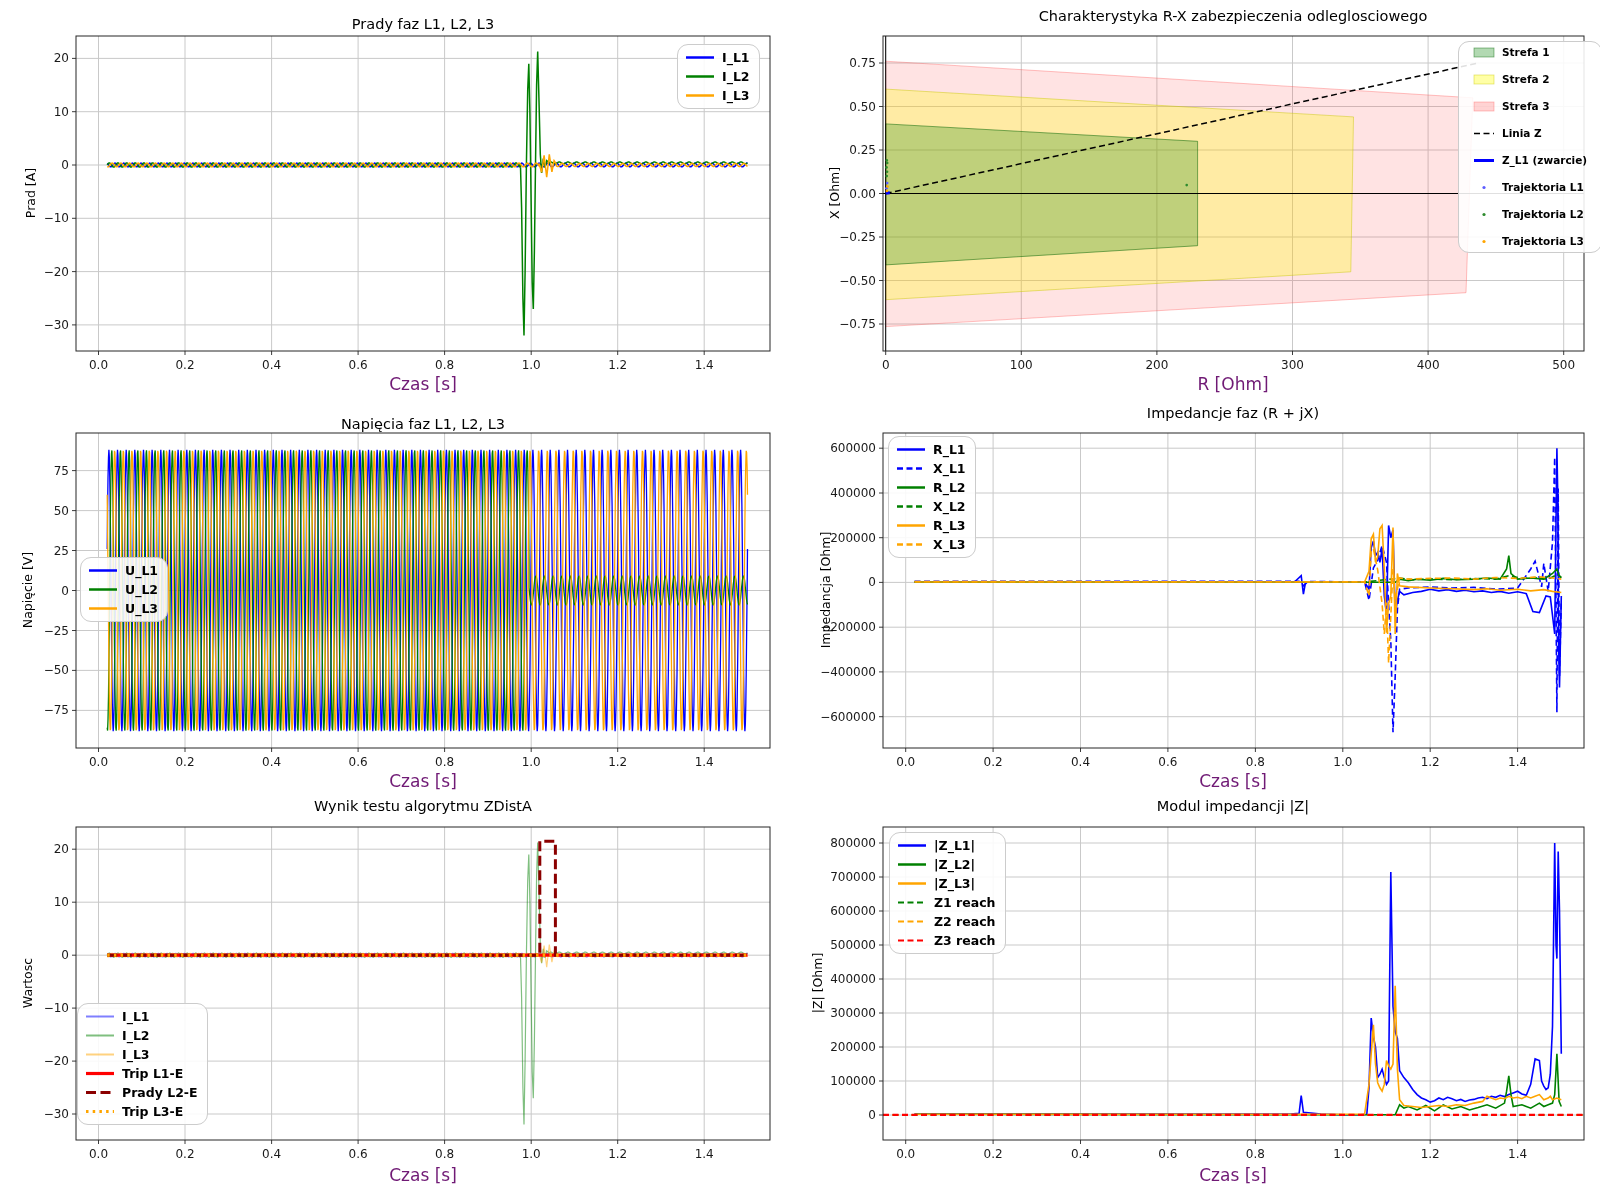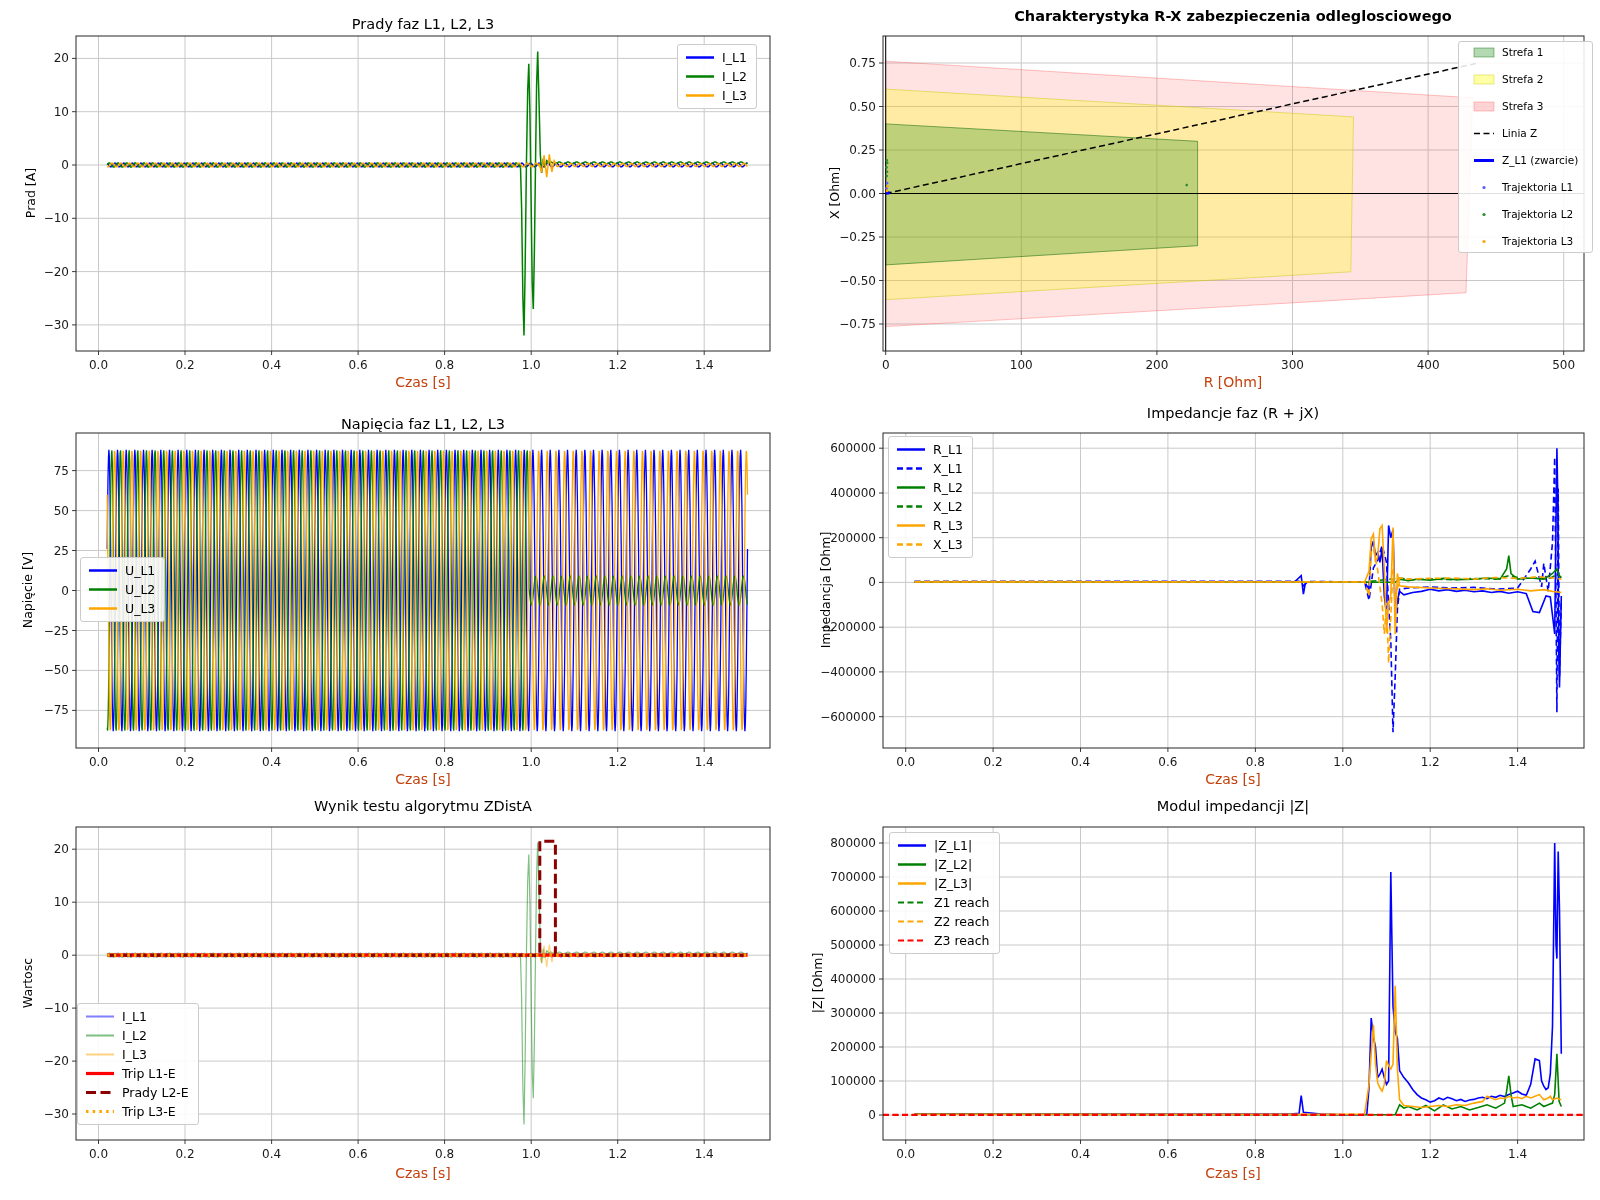--- a/index.html
+++ b/index.html
@@ -1,26 +1,26 @@
 <!DOCTYPE html>
 <html><head>
 <meta charset="utf-8">
 <style>
   html,body{margin:0;padding:0;background:#ffffff;}
   .figure{position:relative;width:1600px;height:1200px;background:#ffffff;overflow:hidden;
           font-family:"DejaVu Sans","Liberation Sans",sans-serif;}
   .panel{position:absolute;}
   .plot-title{position:absolute;transform:translateX(-50%);font-size:14.5px;color:#000;white-space:nowrap;}
-  .xlabel{position:absolute;transform:translateX(-50%);font-size:14px;color:#c2410c;white-space:nowrap;}
+  .xlabel{position:absolute;transform:translateX(-50%);font-size:17px;color:#701a75;white-space:nowrap;}
   .ylabel{position:absolute;transform:translate(-50%,-50%) rotate(-90deg);font-size:12.5px;color:#000;white-space:nowrap;}
   svg.plot{position:absolute;left:0;top:0;}
   svg.plot text.tick{font-family:"DejaVu Sans","Liberation Sans",sans-serif;font-size:12px;fill:#1a1a1a;}
   svg.plot line.grid{stroke:#c9c9c9;stroke-width:1;}
-  .legend{position:absolute;background:rgba(255,255,255,0.88);border:1px solid #cccccc;border-radius:3px;
-          padding:5px 9px 5px 7px;display:flex;flex-direction:column;gap:4px;}
+  .legend{position:absolute;background:rgba(255,255,255,0.88);border:1px solid #cccccc;border-radius:11px;
+          padding:5px 9px 5px 7px;display:flex;flex-direction:column;gap:4px;font-weight:bold;}
   .legend .lrow{display:flex;align-items:center;gap:7px;}
   .legend .llabel{font-size:12.5px;color:#000;white-space:nowrap;line-height:15px;}
   .legend-sm{gap:14px;padding:4px 14px;}
   .legend-sm .llabel{font-size:10.5px;line-height:12.5px;}
 </style>
 </head>
 <body>
 
 <div class="figure">
 
@@ -167,21 +167,21 @@
         <text class="tick" x="76" y="241" text-anchor="end">−0.25</text>
         <line x1="83" y1="193.5" x2="79" y2="193.5" stroke="#262626" stroke-width="0.9"></line>
         <text class="tick" x="76" y="197.5" text-anchor="end">0.00</text>
         <line x1="83" y1="150.0" x2="79" y2="150.0" stroke="#262626" stroke-width="0.9"></line>
         <text class="tick" x="76" y="154" text-anchor="end">0.25</text>
         <line x1="83" y1="106.5" x2="79" y2="106.5" stroke="#262626" stroke-width="0.9"></line>
         <text class="tick" x="76" y="110.5" text-anchor="end">0.50</text>
         <line x1="83" y1="63.0" x2="79" y2="63.0" stroke="#262626" stroke-width="0.9"></line>
         <text class="tick" x="76" y="67" text-anchor="end">0.75</text>
       </svg>
-    <div class="plot-title" style="left:433px;top:8px;font-weight:bold;">Charakterystyka R-X zabezpieczenia odleglosciowego</div>
+    <div class="plot-title" style="left:433px;top:8px;">Charakterystyka R-X zabezpieczenia odleglosciowego</div>
     <div class="xlabel" style="left:433px;top:374px;">R [Ohm]</div>
     <div class="ylabel" style="left:34px;top:193px;">X [Ohm]</div>
     <div class="legend legend-sm" style="left:658px;top:41px;">
         <div class="lrow">
           <svg width="22" height="13">
             <rect x="1" y="2" width="20" height="9" fill="rgba(0,128,0,0.3)" stroke="rgba(0,100,0,0.5)" stroke-width="0.8"></rect>
           </svg>
           <span class="llabel">Strefa 1</span>
         </div>
         <div class="lrow">

